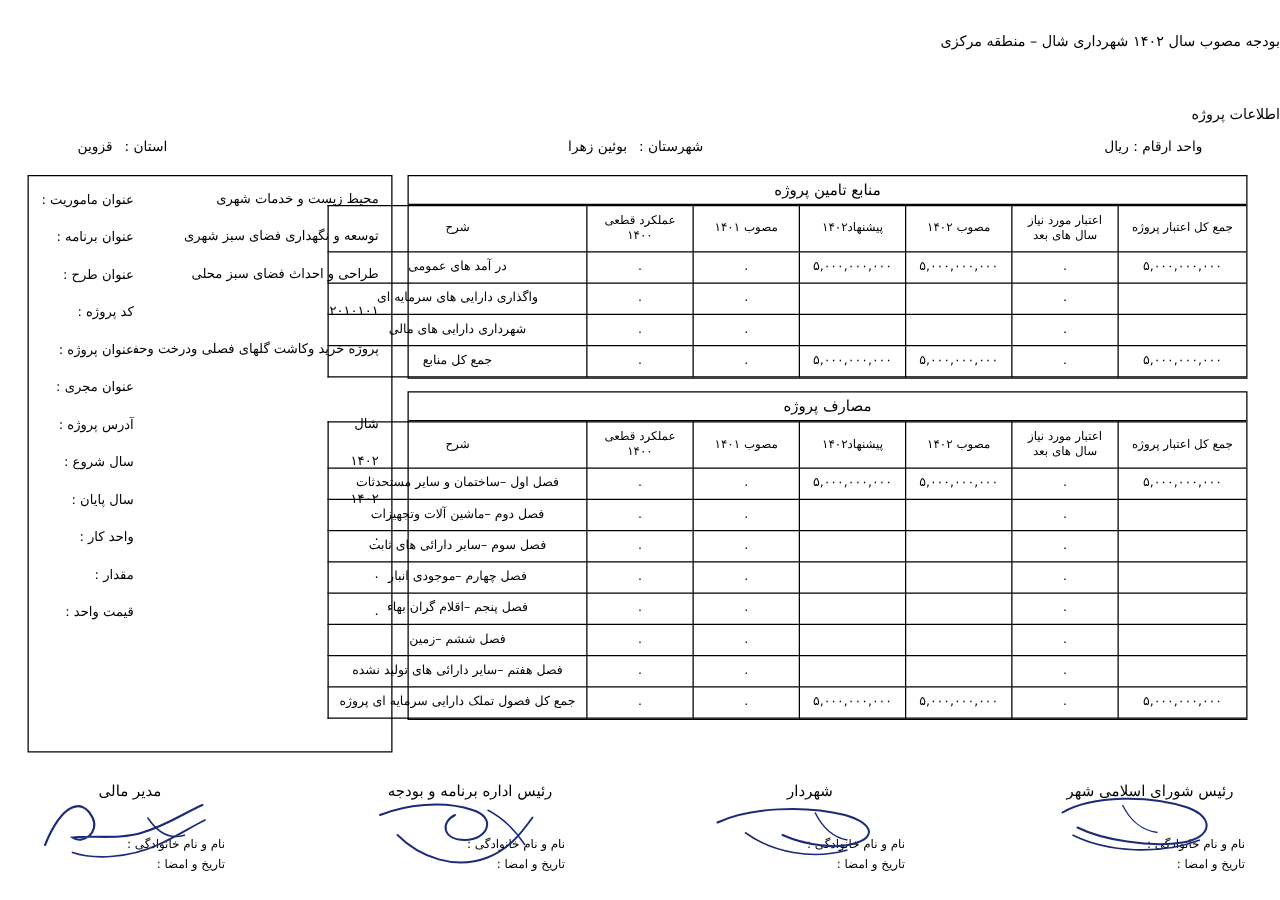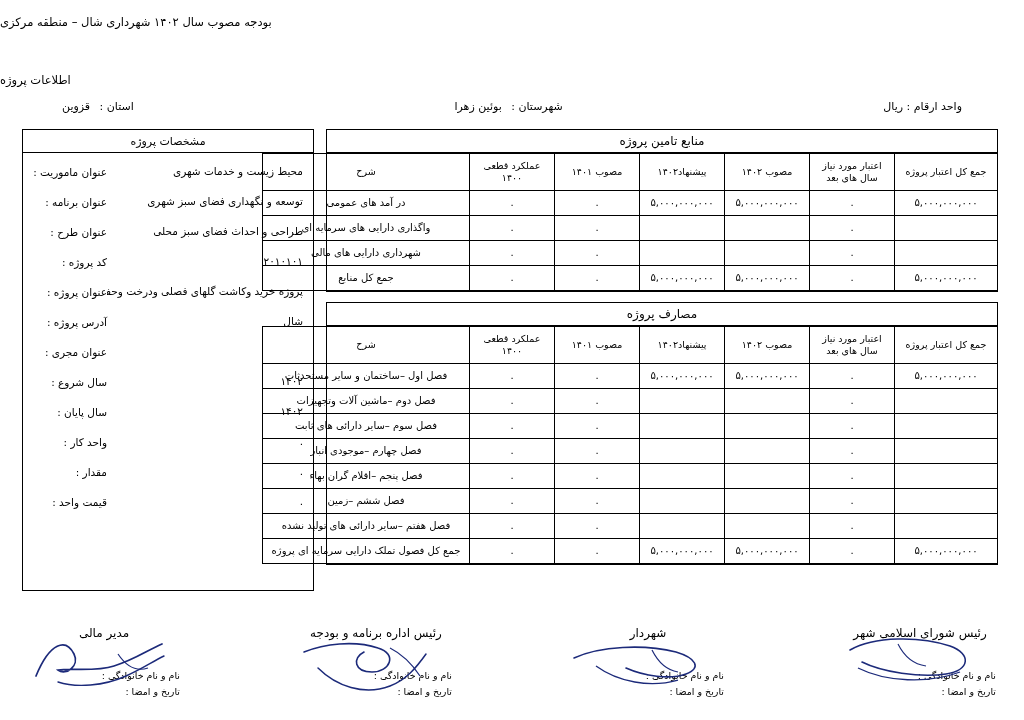--- a/index.html
+++ b/index.html
@@ -16,22 +16,22 @@
     overflow: hidden;
   }
   .page {
     position: relative;
     width: 1024px;
     height: 720px;
   }
 
   
   .doc-header {
-    text-align: left;
-    padding-top: 12px;
+    text-align: right;
+    padding-top: 23px;
     font-size: 11.5px;
     line-height: 1.9;
   }
   .doc-header .line1 { font-size: 11.5px; }
   .doc-header .line2 { font-size: 11.5px; margin-top: 36px; }
 
   .meta-row {
     display: flex;
     flex-direction: row-reverse;
     justify-content: space-between;
@@ -180,21 +180,20 @@
     <div class="meta-item">
       <span class="lbl">شهرستان :</span>
       <span class="val">بوئین زهرا</span>
     </div>
     <div class="meta-item">واحد ارقام : ریال</div>
   </div>
 
   <div class="body-wrap">
 
     <div class="specs">
-      <div class="specs-title">مشخصات پروژه</div>
       <div class="specs-body">
         <div class="spec-row">
           <div class="spec-label">عنوان ماموریت :</div>
           <div class="spec-value">محیط زیست و خدمات شهری</div>
         </div>
         <div class="spec-row">
           <div class="spec-label">عنوان برنامه :</div>
           <div class="spec-value">توسعه و نگهداری فضای سبز شهری</div>
         </div>
         <div class="spec-row">
@@ -203,26 +202,26 @@
         </div>
         <div class="spec-row">
           <div class="spec-label">کد پروژه :</div>
           <div class="spec-value">۲۰۱۰۱۰۱</div>
         </div>
         <div class="spec-row">
           <div class="spec-label">عنوان پروژه :</div>
           <div class="spec-value wrap">پروژه خرید وکاشت گلهای فصلی ودرخت وحفظ ونگهداری ف</div>
         </div>
         <div class="spec-row">
+          <div class="spec-label">عنوان مجری :</div>
+          <div class="spec-value"></div>
+        </div>
+        <div class="spec-row">
           <div class="spec-label">آدرس پروژه :</div>
           <div class="spec-value">شال</div>
-        </div>
-        <div class="spec-row">
-          <div class="spec-label">عنوان مجری :</div>
-          <div class="spec-value"></div>
         </div>
         <div class="spec-row">
           <div class="spec-label">سال شروع :</div>
           <div class="spec-value">۱۴۰۲</div>
         </div>
         <div class="spec-row">
           <div class="spec-label">سال پایان :</div>
           <div class="spec-value">۱۴۰۲</div>
         </div>
         <div class="spec-row">

